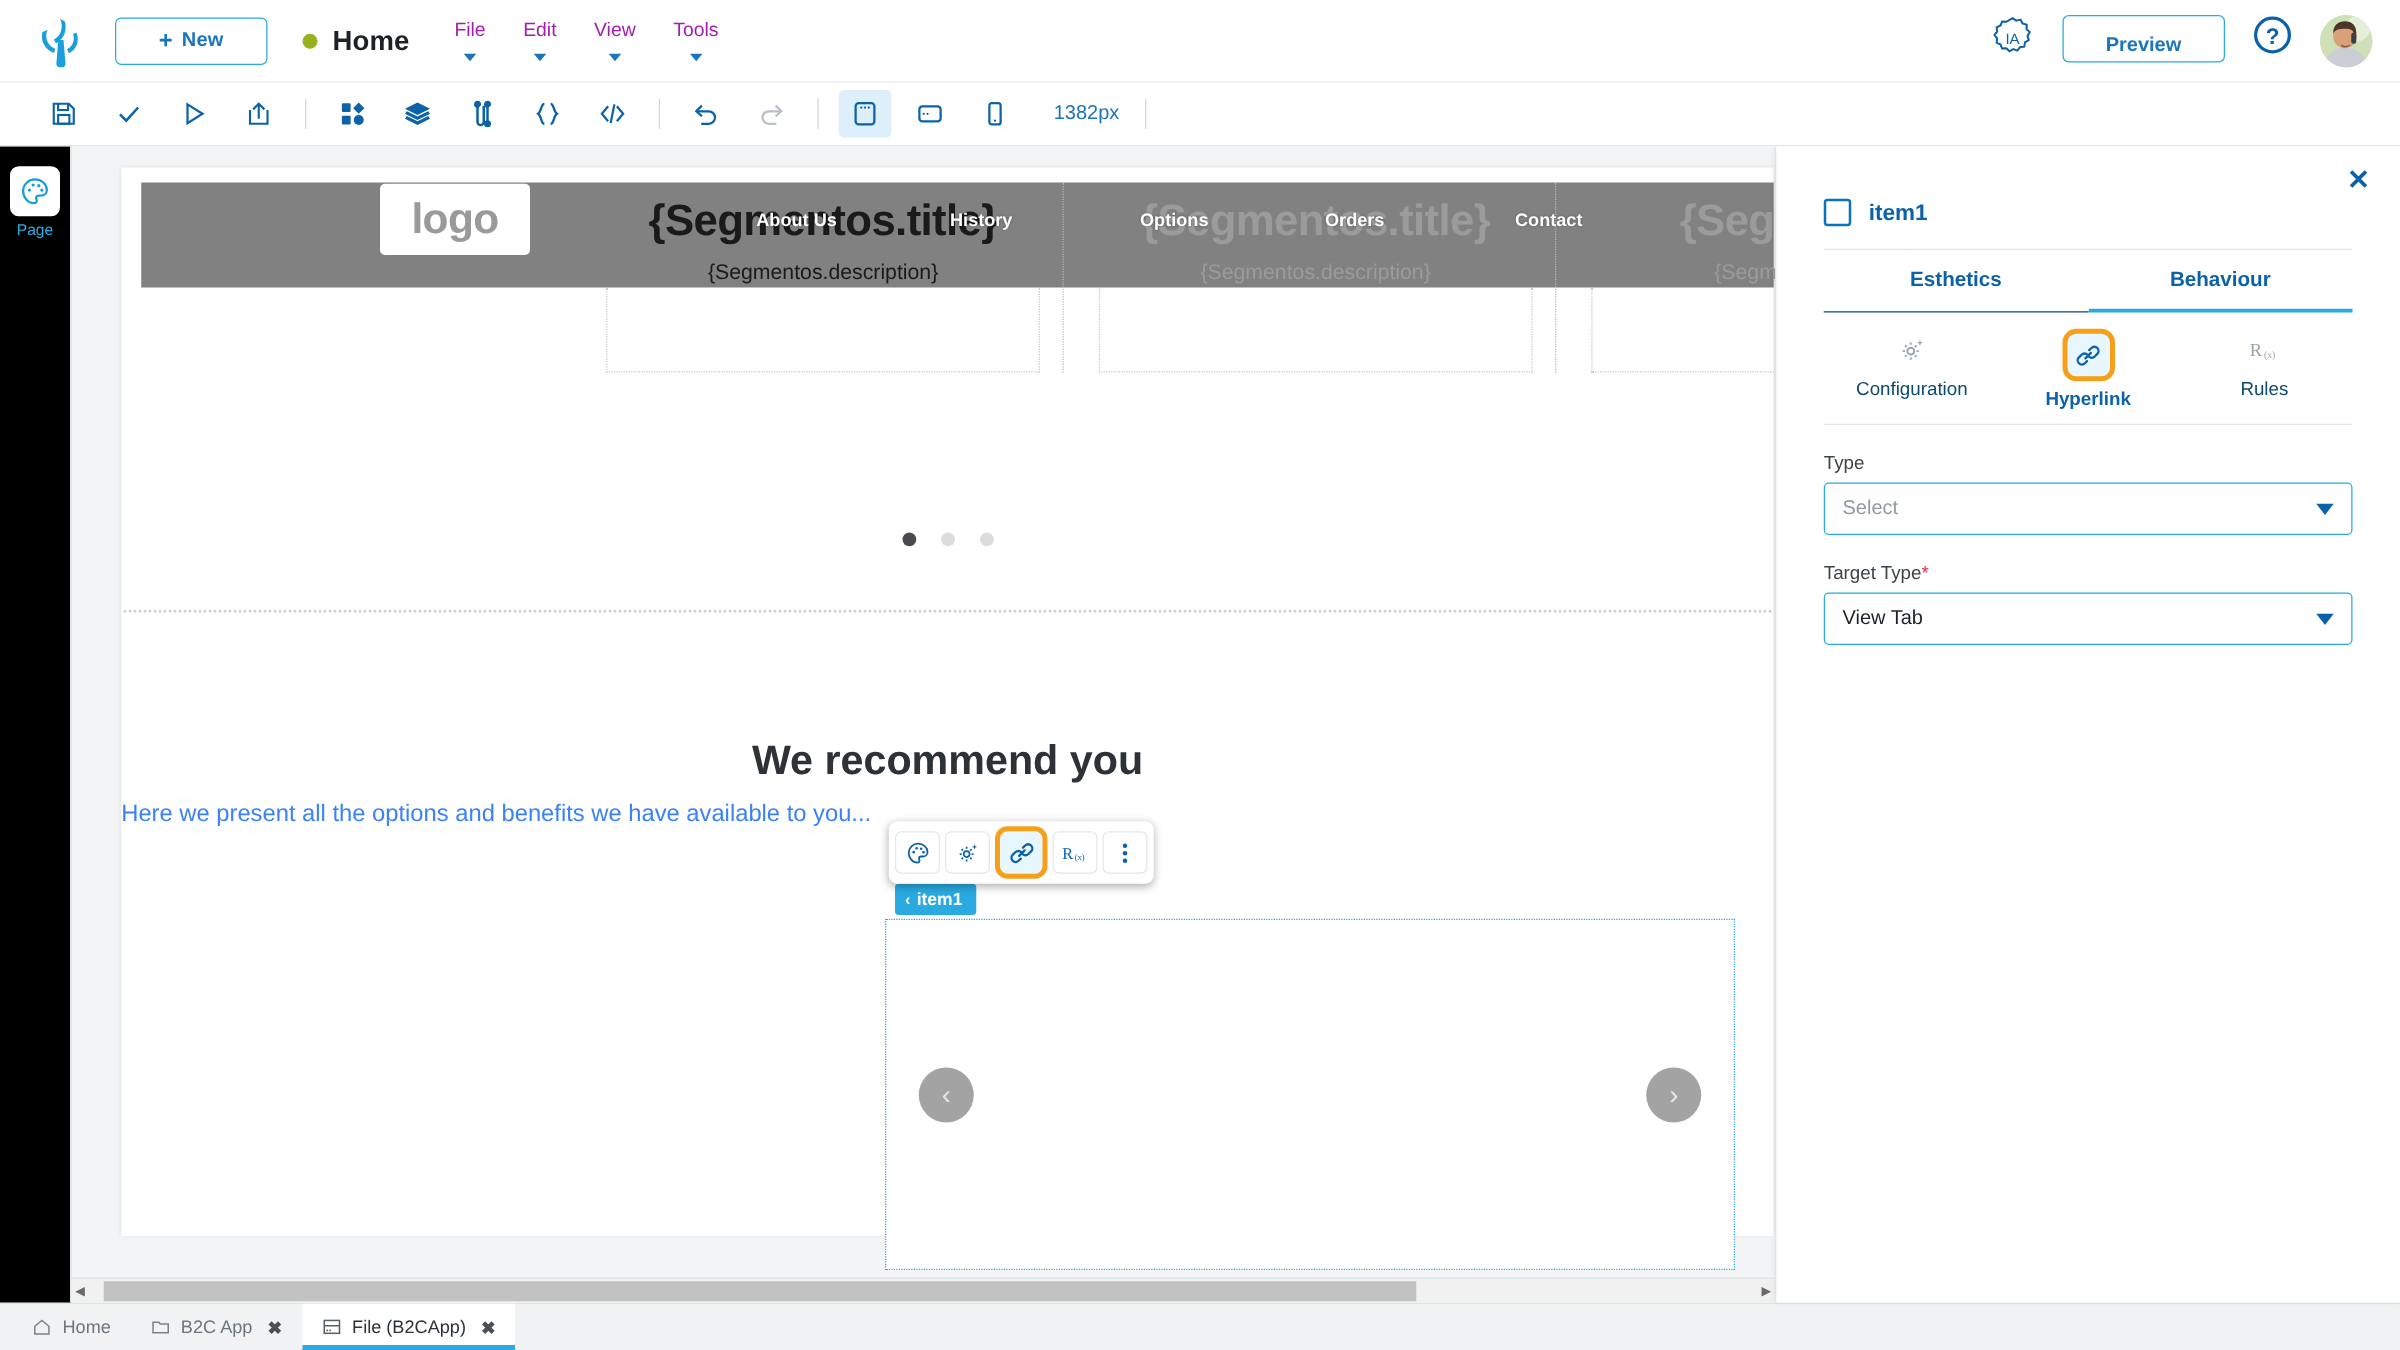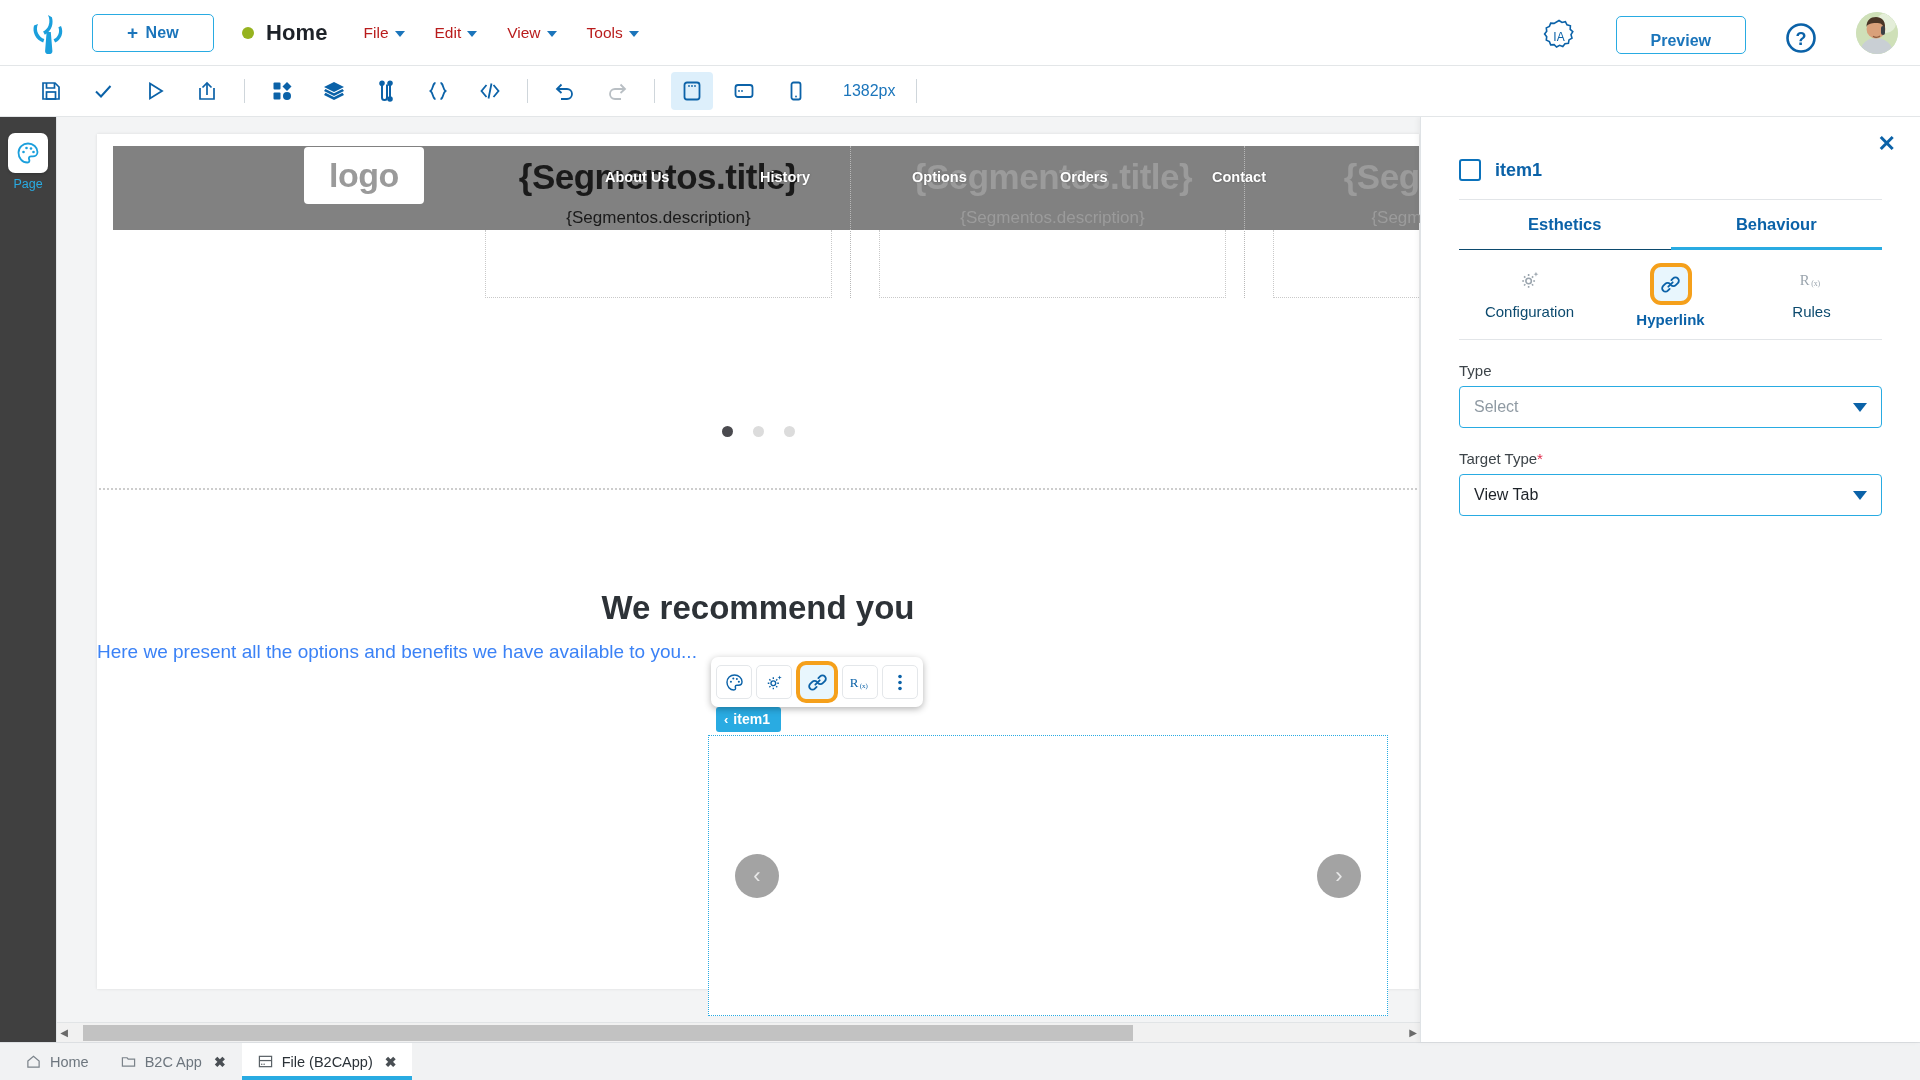--- a/index.html
+++ b/index.html
@@ -31,24 +31,24 @@
   .btn-new .plus { font-size: 19px; font-weight: bold; line-height: 1; color: #1b75bb; }
   .page-status {
     display: flex; align-items: center; gap: 12px;
     margin-left: 28px; margin-right: 36px;
   }
   .status-dot { width: 12px; height: 12px; border-radius: 50%; background: #96b31f; flex: 0 0 12px; }
   .page-title { font-size: 22px; font-weight: bold; color: #1d2228; letter-spacing: .1px; }
   .menubar { display: flex; align-items: center; gap: 30px; }
   .menu-item {
     display: flex; align-items: center; gap: 6px;
-    font-size: 15.5px; color: #b91c1c; cursor: pointer; white-space: nowrap;
+    font-size: 15.5px; color: #a21caf; cursor: pointer; white-space: nowrap; flex-direction: column;
   }
   .caret { width: 0; height: 0; border-left: 5px solid transparent; border-right: 5px solid transparent; border-top: 6px solid #1b75bb; margin-top: 3px; }
-  .header-right { margin-left: auto; display: flex; align-items: flex-end; gap: 39px; }
+  .header-right { margin-left: auto; display: flex; align-items: flex-start; gap: 22px; }
   .ia-badge { width: 36px; height: 36px; position: relative; cursor: pointer; }
   .btn-preview {
     height: 38px; padding: 15px 34px;
     border: 1.5px solid #29abe2; border-radius: 5px; background: #fff;
     color: #1b75bb; font-size: 16px; font-weight: bold; cursor: pointer;
   }
   .help-icon { width: 32px; height: 32px; cursor: pointer; }
   .avatar {
     width: 42px; height: 42px; border-radius: 50%;
     overflow: hidden; cursor: pointer; flex: 0 0 42px;
@@ -69,21 +69,21 @@
   }
   .tbtn.active { background: #ddeffb; }
   .tsep { width: 1px; height: 24px; background: #cfd6db; margin: 0 16px 0 6px; }
   .px-label { font-size: 16px; color: #1b75bb; margin: 0 14px 0 16px; white-space: nowrap; }
 
   
   .bodyrow { flex: 1 1 auto; display: flex; position: relative; min-height: 0; }
 
   
   .leftrail {
-    width: 57px; flex: 0 0 57px; background: #404040;
+    width: 57px; flex: 0 0 57px; background: #000000;
     border-right: 1px solid #e1e4e6;
     padding-top: 16px; display: flex; flex-direction: column; align-items: center;
   }
   .rail-item { display: flex; flex-direction: column; align-items: center; gap: 4px; cursor: pointer; }
   .rail-chip {
     width: 40px; height: 40px; background: #fff; border-radius: 7px;
     display: flex; align-items: center; justify-content: center;
     box-shadow: 0 1px 3px rgba(0,0,0,.22);
   }
   .rail-label { font-size: 12.5px; color: #29abe2; }

